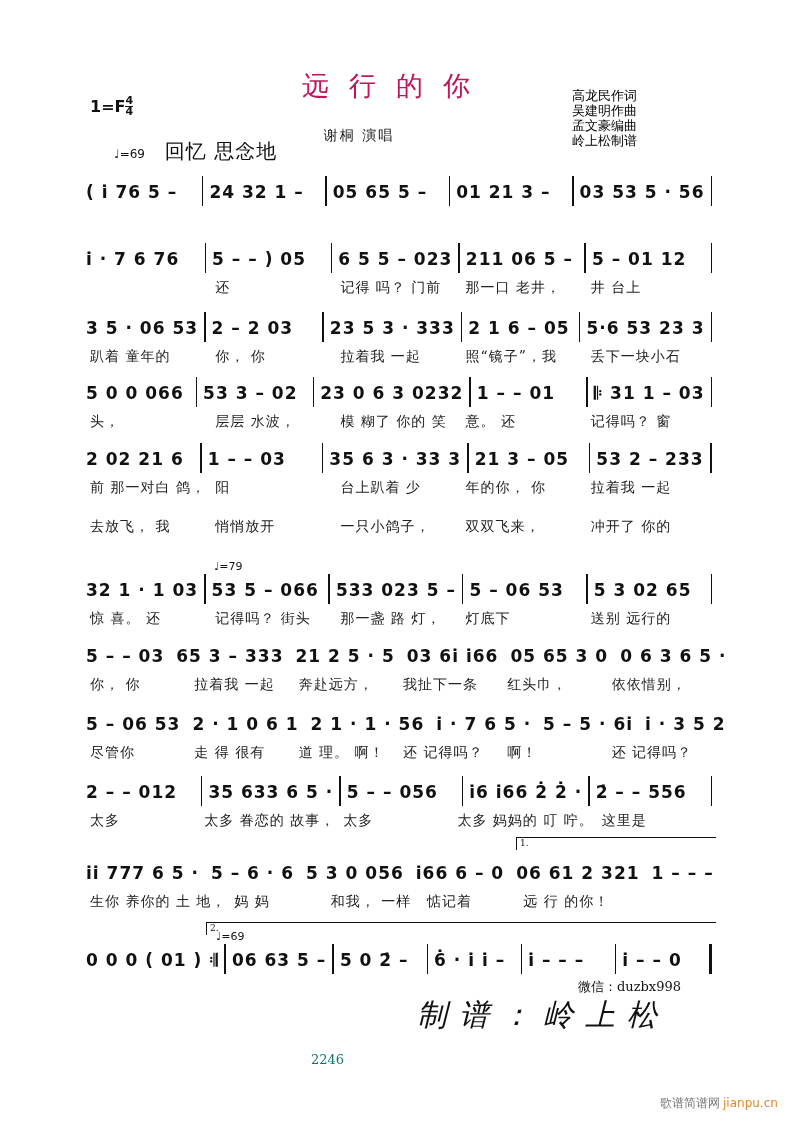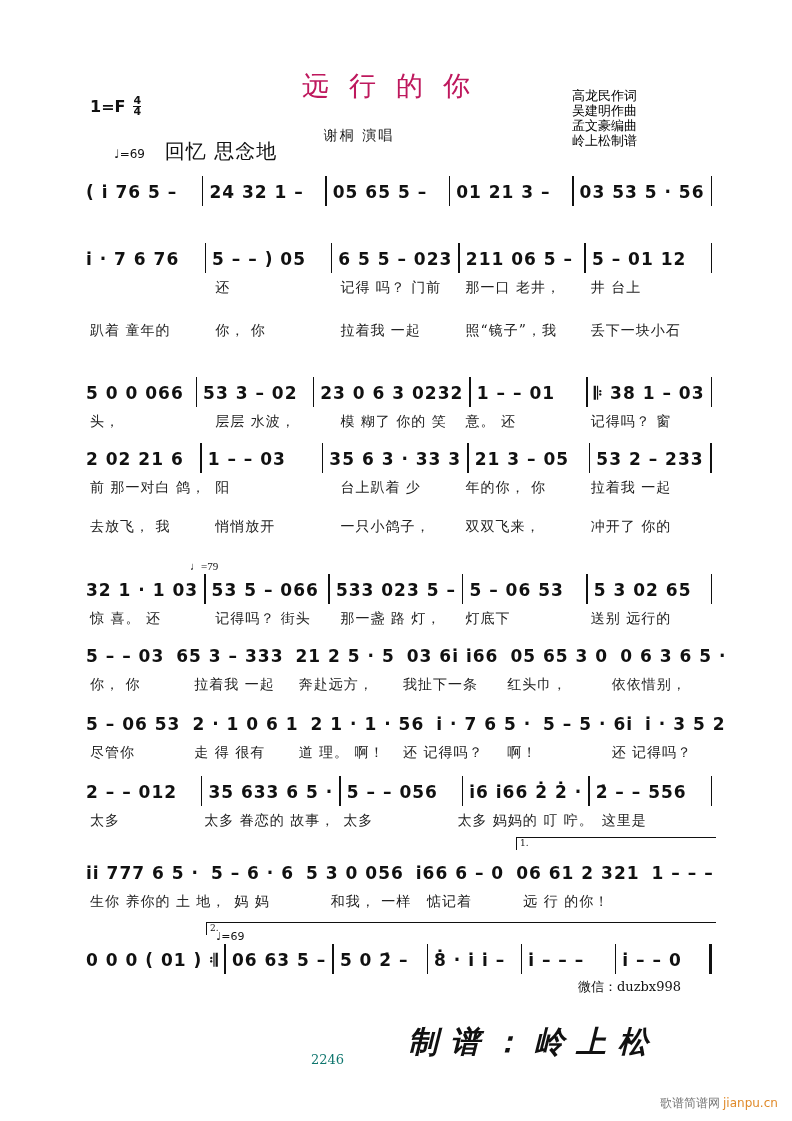--- a/index.html
+++ b/index.html
@@ -1,40 +1,40 @@
 <!DOCTYPE html>
 <html><head>
 <meta charset="utf-8">
 <style>
   html, body { margin: 0; padding: 0; background: #ffffff; }
   body { width: 792px; height: 1121px; position: relative; overflow: hidden;
          font-family: "DejaVu Sans", "Liberation Sans", sans-serif; color: #111; }
   .abs { position: absolute; }
   .title { left: 0; width: 792px; top: 68px; text-align: center; font-size: 27px;
            letter-spacing: 20px; font-family: "DejaVu Sans", sans-serif; color:#be185d; }
-  .key { left: 90px; top: 96px; font-size: 16px; font-weight: bold; display:flex; align-items:center; gap:8px; }
+  .key { left: 90px; top: 96px; font-size: 16px; font-weight: bold; display:flex; align-items:center; }
   .frac { display:inline-flex; flex-direction:column; font-size:11px; line-height:10px; text-align:center; font-weight:bold; }
   .singer { left: 0; width: 708px; top: 127px; text-align: center; font-size: 14px; letter-spacing: 2px; padding-left: 10px; box-sizing:border-box; }
   .tempo { left: 114px; top: 138px; font-size: 12px; }
   .tempo .mood { font-size: 20px; margin-left: 16px; letter-spacing: 1px; }
   .credits { left: 572px; top: 88px; font-size: 13px; line-height: 15px; font-family: Liberation Sans, sans-serif; color:#000000; }
   .credits div { white-space: nowrap; }
 
   .row { position: absolute; left: 86px; width: 626px; }
   .notes { display: flex; align-items: flex-end; height: 26px; }
   .measure { flex: 1; display:flex; justify-content: space-between; align-items:flex-end;
              font-weight: bold; font-size: 17px; letter-spacing: 1px; padding: 0 6px;
              font-family: "DejaVu Sans", sans-serif; white-space: nowrap; }
   .measure.first { padding-left: 0; }
   .bar { width: 1.5px; background: #111; height: 30px; align-self: flex-end; margin-bottom: -4px; }
   .bar.end { width: 0; border-right: 3px solid #111; box-shadow: -4px 0 0 -2.5px #111; }
   .lyrics { display: flex; font-size: 14px; margin-top: 10px; color: #222; font-family: "DejaVu Serif", serif; }
   .lyric { flex: 1; white-space: nowrap; letter-spacing: 1px; padding: 0 4px; overflow: visible; }
 
-  .sig { left: 408px; top: 995px; font-size: 30px; font-weight: bold; letter-spacing: 12px; font-style: italic; font-family: "DejaVu Serif", serif; margin-top: 27px; }
+  .sig { left: 417px; top: 995px; font-size: 30px; font-weight: normal; letter-spacing: 12px; font-style: italic; font-family: "DejaVu Serif", serif; }
   .wechat { left: 578px; top: 978px; font-size: 13px; font-family: "DejaVu Serif", serif; }
   .pageno { left: 311px; top: 1052px; font-size: 13px; font-family: "DejaVu Serif", serif; color:#0f766e; }
   .watermark { left: 660px; top: 1095px; font-size: 12px; color: #777; }
   .watermark .brand { color: #e08a2a; margin-left: 3px; }
   .volta { position:absolute; border-top: 1px solid #111; border-left: 1px solid #111; height: 12px; font-size: 9px; padding-left: 3px; font-family: "DejaVu Serif", serif; }
   .tempo-mark { position:absolute; font-size: 11px; }
 </style>
 </head>
 <body>
 
@@ -99,39 +99,51 @@
       </div>
       <div class="lyrics">
         <div class="lyric"></div>
         <div class="lyric">还</div>
         <div class="lyric">记得 吗？ 门前</div>
         <div class="lyric">那一口 老井，</div>
         <div class="lyric">井 台上</div>
       </div>
     </div>
     <div class="row" style="top: 312px;">
+      <div class="notes">
+        <div class="measure first">3 5 · 06 53</div>
+        <div class="bar"></div>
+        <div class="measure">2 – 2 03</div>
+        <div class="bar"></div>
+        <div class="measure">23 5 3 · 333</div>
+        <div class="bar"></div>
+        <div class="measure">2 1 6 – 05</div>
+        <div class="bar"></div>
+        <div class="measure">5·6 53 23 3</div>
+        <div class="bar"></div>
+      </div>
       <div class="lyrics">
         <div class="lyric">趴着  童年的</div>
         <div class="lyric">你，   你</div>
         <div class="lyric">拉着我   一起</div>
         <div class="lyric">照“镜子”，我</div>
         <div class="lyric">丢下一块小石</div>
       </div>
     </div>
     <div class="row" style="top: 377px;">
       <div class="notes">
         <div class="measure first">5 0 0 066</div>
         <div class="bar"></div>
         <div class="measure">53 3 – 02</div>
         <div class="bar"></div>
         <div class="measure">23 0 6 3 0232</div>
         <div class="bar"></div>
         <div class="measure">1 – – 01</div>
         <div class="bar"></div>
-        <div class="measure">𝄆 38 1 – 03</div>
+        <div class="measure">𝄆 31 1 – 03</div>
         <div class="bar"></div>
       </div>
       <div class="lyrics">
         <div class="lyric">头，</div>
         <div class="lyric">层层 水波，</div>
         <div class="lyric">模 糊了 你的 笑</div>
         <div class="lyric">意。   还</div>
         <div class="lyric">记得吗？ 窗</div>
       </div>
     </div>
@@ -159,21 +171,21 @@
     <div class="row" style="top: 508px;">
       <div class="lyrics">
         <div class="lyric">去放飞，  我</div>
         <div class="lyric">悄悄放开</div>
         <div class="lyric">一只小鸽子，</div>
         <div class="lyric">双双飞来，</div>
         <div class="lyric">冲开了  你的</div>
       </div>
     </div>
     <div class="row" style="top: 574px;">
-      <span class="tempo-mark" style="top: -14px; left: 104px; font-family: Liberation Serif, serif;">♩=79</span>
+      <span class="tempo-mark" style="top: -14px; left: 128px;">♩=79</span>
       <div class="notes">
         <div class="measure first">32 1 · 1 03</div>
         <div class="bar"></div>
         <div class="measure">53 5 – 066</div>
         <div class="bar"></div>
         <div class="measure">533 023 5 –</div>
         <div class="bar"></div>
         <div class="measure">5 – 06 53</div>
         <div class="bar"></div>
         <div class="measure">5 3 02 65</div>
@@ -284,21 +296,21 @@
     <div class="row" style="top: 944px;">
       <span class="tempo-mark" style="top: -14px; left: 130px;">♩=69</span>
       <div class="volta" style="top: -22px; left: 120px; width: 506px;">2.</div>
       <div class="notes">
         <div class="measure first">0 0 0 ( 01 ) 𝄇</div>
         <div class="bar"></div>
         <div class="measure">06 63 5 –</div>
         <div class="bar"></div>
         <div class="measure">5 0 2̇ –</div>
         <div class="bar"></div>
-        <div class="measure">8̇ · i̇ i̇ –</div>
+        <div class="measure">6̇ · i̇ i̇ –</div>
         <div class="bar"></div>
         <div class="measure">i̇ – – –</div>
         <div class="bar"></div>
         <div class="measure">i̇ – – 0</div>
         <div class="bar end"></div>
       </div>
     </div>
   </div>
 
 <div class="abs sig">制谱：岭上松</div>

